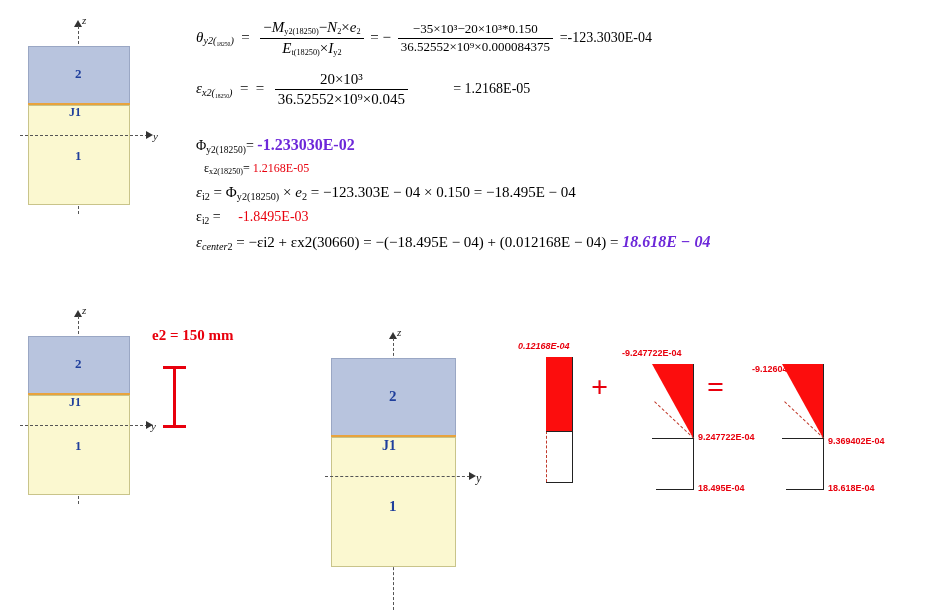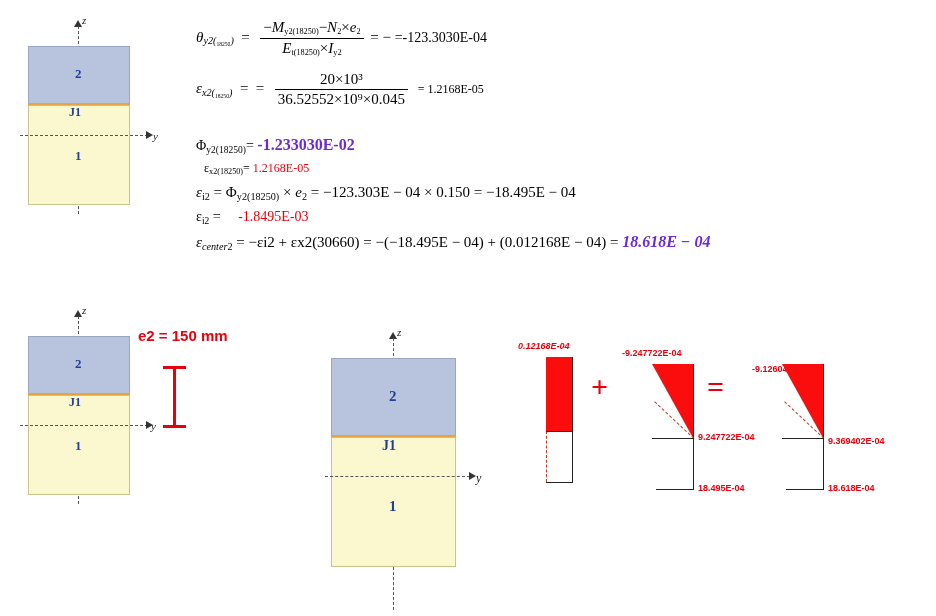--- a/index.html
+++ b/index.html
@@ -160,32 +160,36 @@
 </div>
 
 <div class="math" style="left:196px; top:18px;">
   <i>θ</i><span class="sub"><i>y2(</i><span class="sub2">18250</span><i>)</i></span>
   <span>&nbsp;=&nbsp;</span>
   <span class="frac">
     <span class="num">−<i>M</i><span class="sub2">y2(18250)</span>−<i>N</i><span class="sub2">2</span>×<i>e</i><span class="sub2">2</span></span>
     <span class="den"><i>E</i><span class="sub2">t(18250)</span>×<i>I</i><span class="sub2">y2</span></span>
   </span>
   <span>=&nbsp;−</span>
+  <span class="frac" style="font-size:13px;">
+    <span class="num">−35×10³−20×10³*0.150</span>
+    <span class="den">36.52552×10⁹×0.000084375</span>
+  </span>
   <span style="font-size:14px;">=-123.3030E-04</span>
 </div>
 
 <div class="math" style="left:196px; top:70px;">
   <i>ε</i><span class="sub"><i>x2(</i><span class="sub2">18250</span><i>)</i></span>
   <span>&nbsp;=&nbsp;</span>
   <span>=&nbsp;</span>
   <span class="frac" style="font-size:15px;">
     <span class="num">20×10³</span>
     <span class="den">36.52552×10⁹×0.045</span>
   </span>
-  <span style="font-size:12px;">&nbsp;= 1.2168E-05</span>
+  <span style="font-size:14px;margin-left:35px;">&nbsp;= 1.2168E-05</span>
 </div>
 
 <div class="math" style="left:196px; top:136px; font-size:14px;">
   <span>Φ</span><span class="sub">y2(18250)</span><span>=</span>&nbsp;<span class="redb big">-1.233030E-02</span>
 </div>
 
 <div class="math" style="left:204px; top:161px; font-size:12px;">
   <span>ε</span><span class="sub">x2(18250)</span><span>=</span>&nbsp;<span class="red">1.2168E-05</span>
 </div>
 
@@ -218,21 +222,21 @@
 
   <div class="axis-h" style="left:0px; top:117px; width:128px;"></div>
   <div class="arrow-right" style="left:126px; top:113px;"></div>
   <div class="axis-lbl" style="left:131px; top:112px;">y</div>
 </div>
 
 <div>
   <div class="dim-line" style="left:173px; top:366px; width:3px; height:62px;"></div>
   <div class="dim-line" style="left:163px; top:366px; width:23px; height:3px;"></div>
   <div class="dim-line" style="left:163px; top:425px; width:23px; height:3px;"></div>
-  <div class="e2label" style="left:138px; top:327px;">e2 = 150 mm</div>
+  <div class="e2label" style="left:152px; top:327px;font-family:Liberation Serif, serif;">e2 = 150 mm</div>
 </div>
 
 <div class="section" style="left:325px; top:330px; width:190px; height:280px;">
   <div class="arrow-up" style="left:64px; top:2px;"></div>
   <div class="axis-v" style="left:68px; top:8px; height:272px;"></div>
   <div class="axis-lbl" style="left:72px; top:-4px;">z</div>
 
   <div class="sec-top" style="left:6px; top:28px; width:125px; height:78px;"></div>
   <div class="sec-joint" style="left:6px; top:105px; width:125px;"></div>
   <div class="sec-bot" style="left:6px; top:107px; width:125px; height:130px;"></div>

